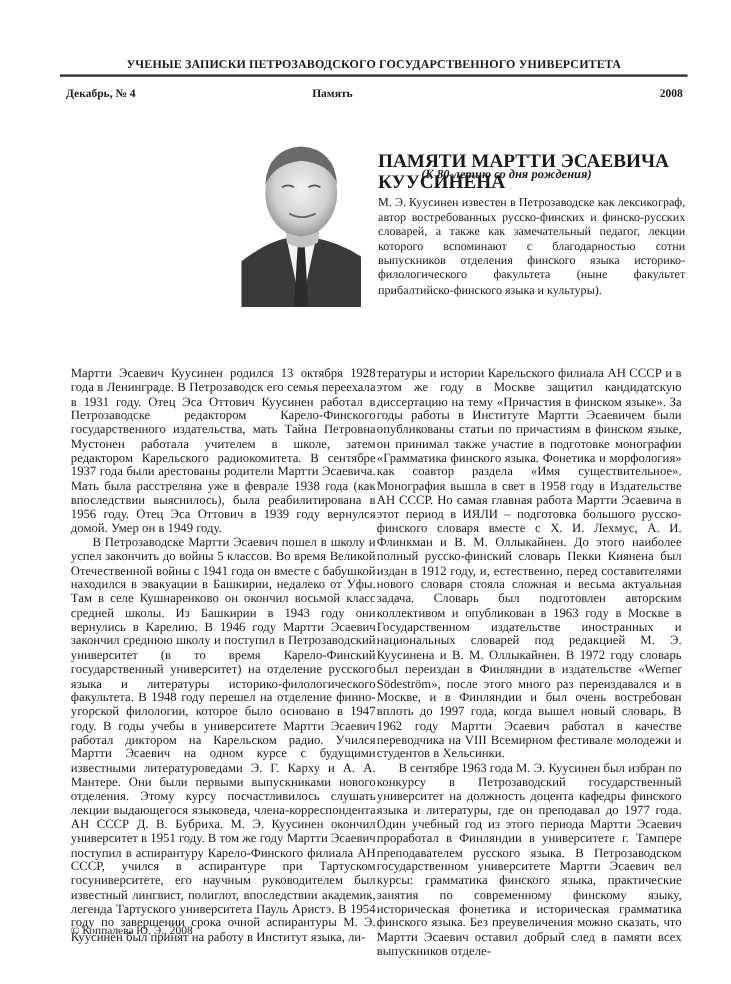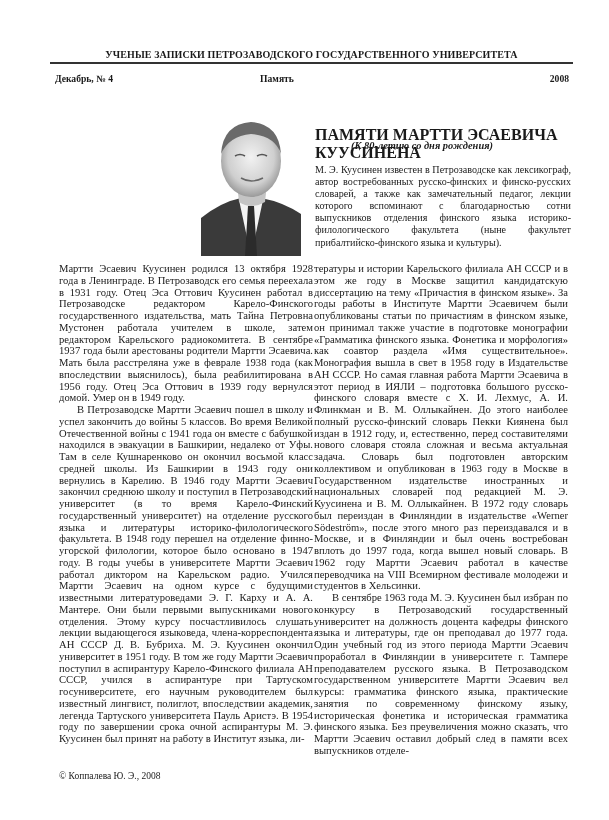--- a/index.html
+++ b/index.html
@@ -29,20 +29,21 @@
     position: absolute; left: 315px; top: 140px; width: 260px;
     font-weight: bold; font-style: italic; font-size: 10.4px; margin-left: 36px;
   }
   .abstract {
     position: absolute; left: 315px; top: 164px; width: 256px;
     font-size: 10.1px; line-height: 12.1px; text-align: justify;
   }
   .col {
     position: absolute; width: 254px; font-size: 10.6px; line-height: 11.75px;
     text-align: justify;
+    margin-top: 43px;
   }
   .col.left { left: 59px; top: 263px; }
   .col.right { left: 314px; top: 263px; }
   .col p { margin: 0; text-indent: 0; }
   .col p.indent { text-indent: 18px; }
   .copyright {
     position: absolute; left: 59px; top: 771px; font-size: 9.5px;
   }
 </style>
 </head>

